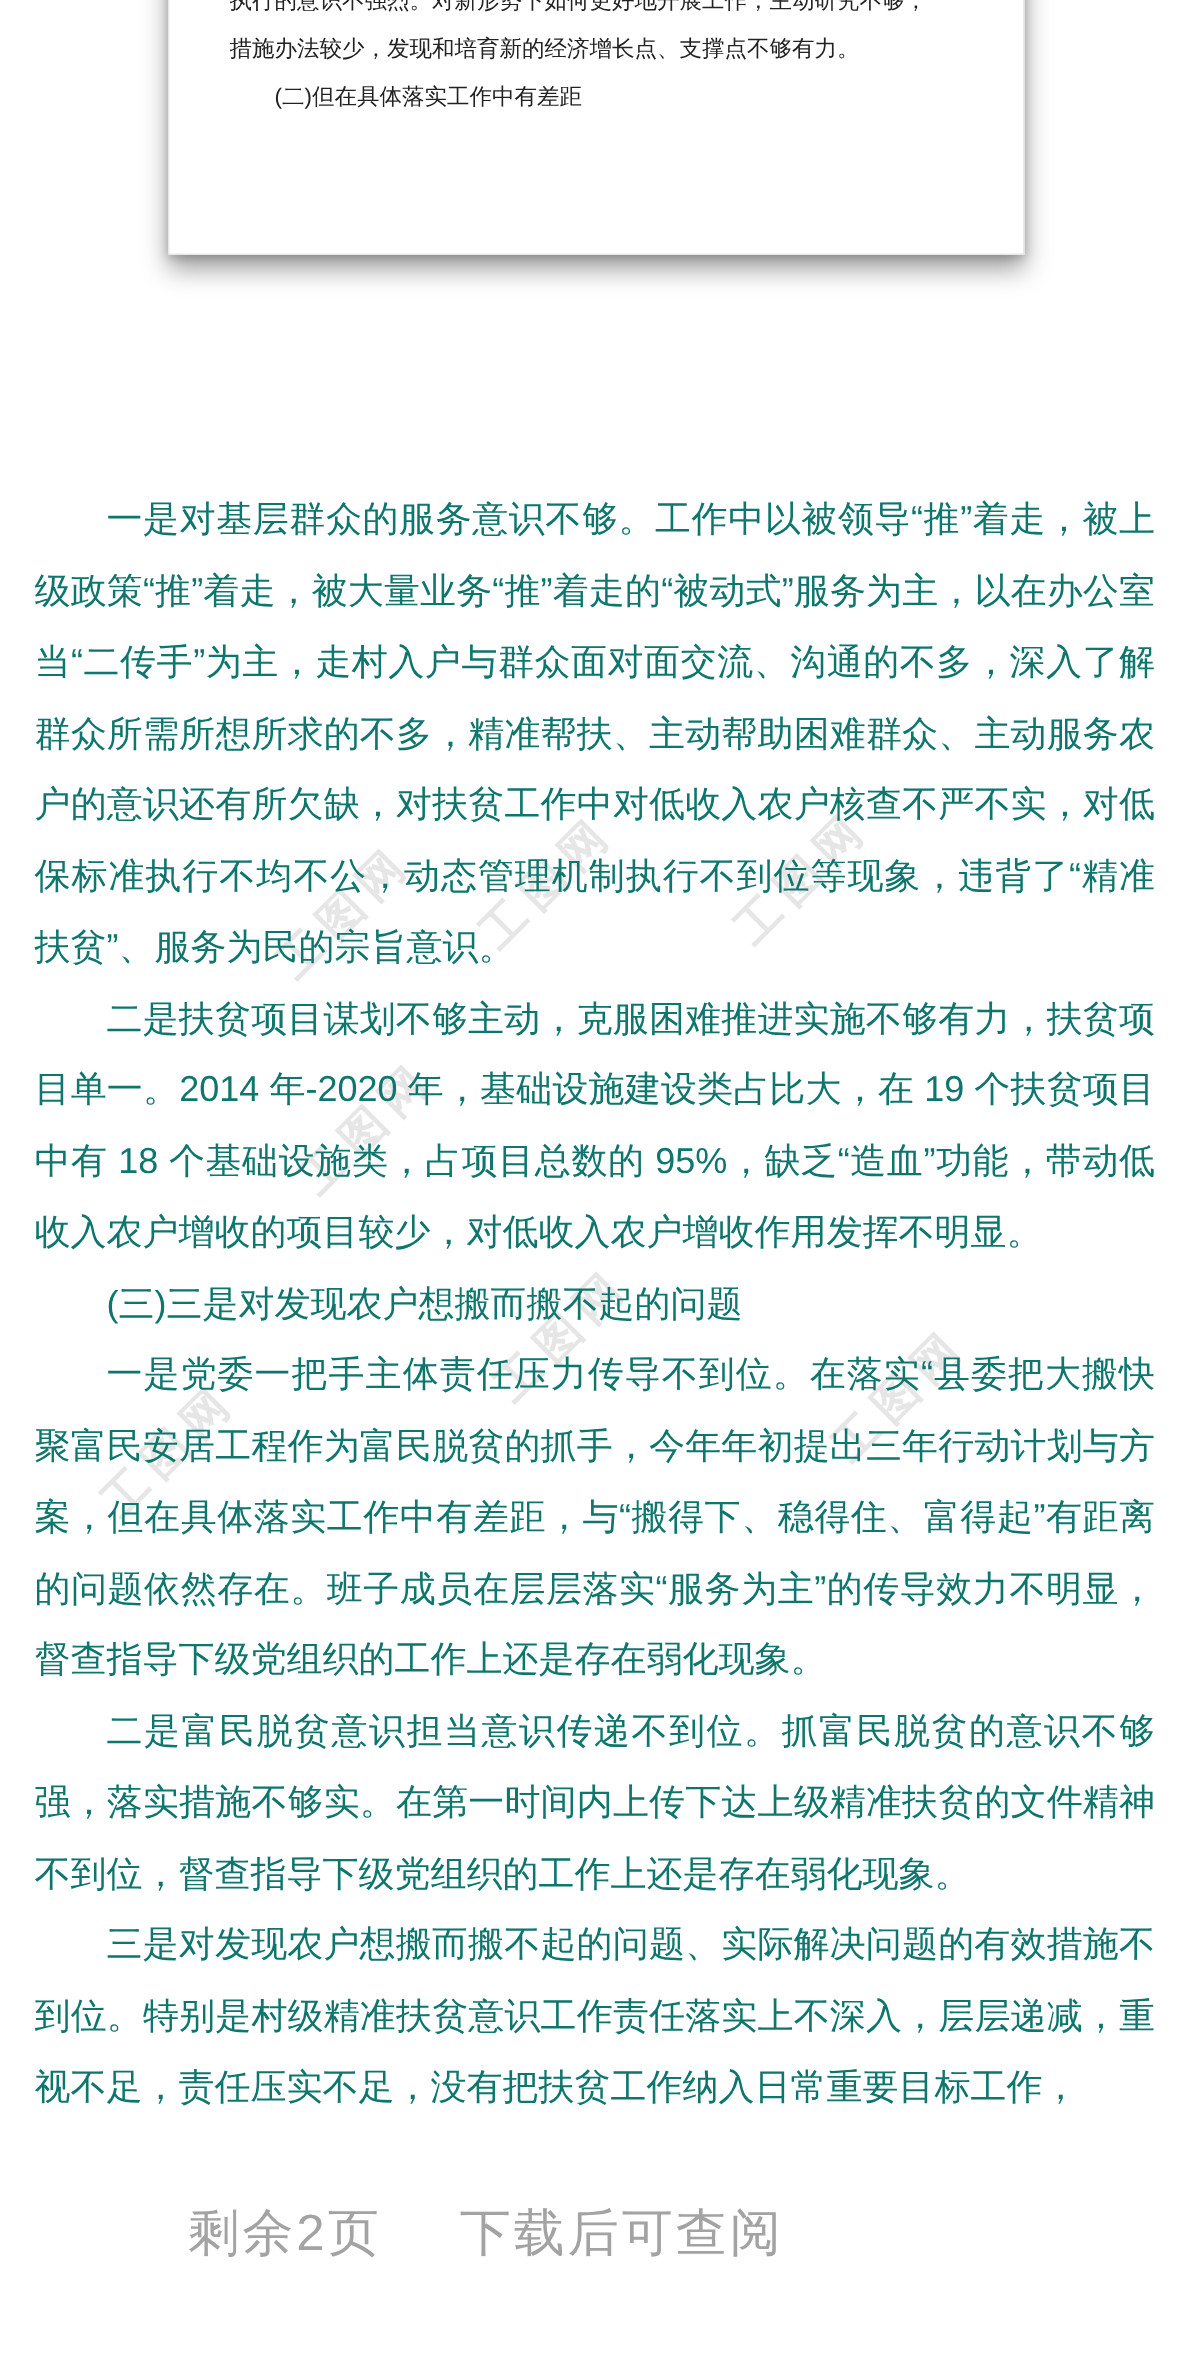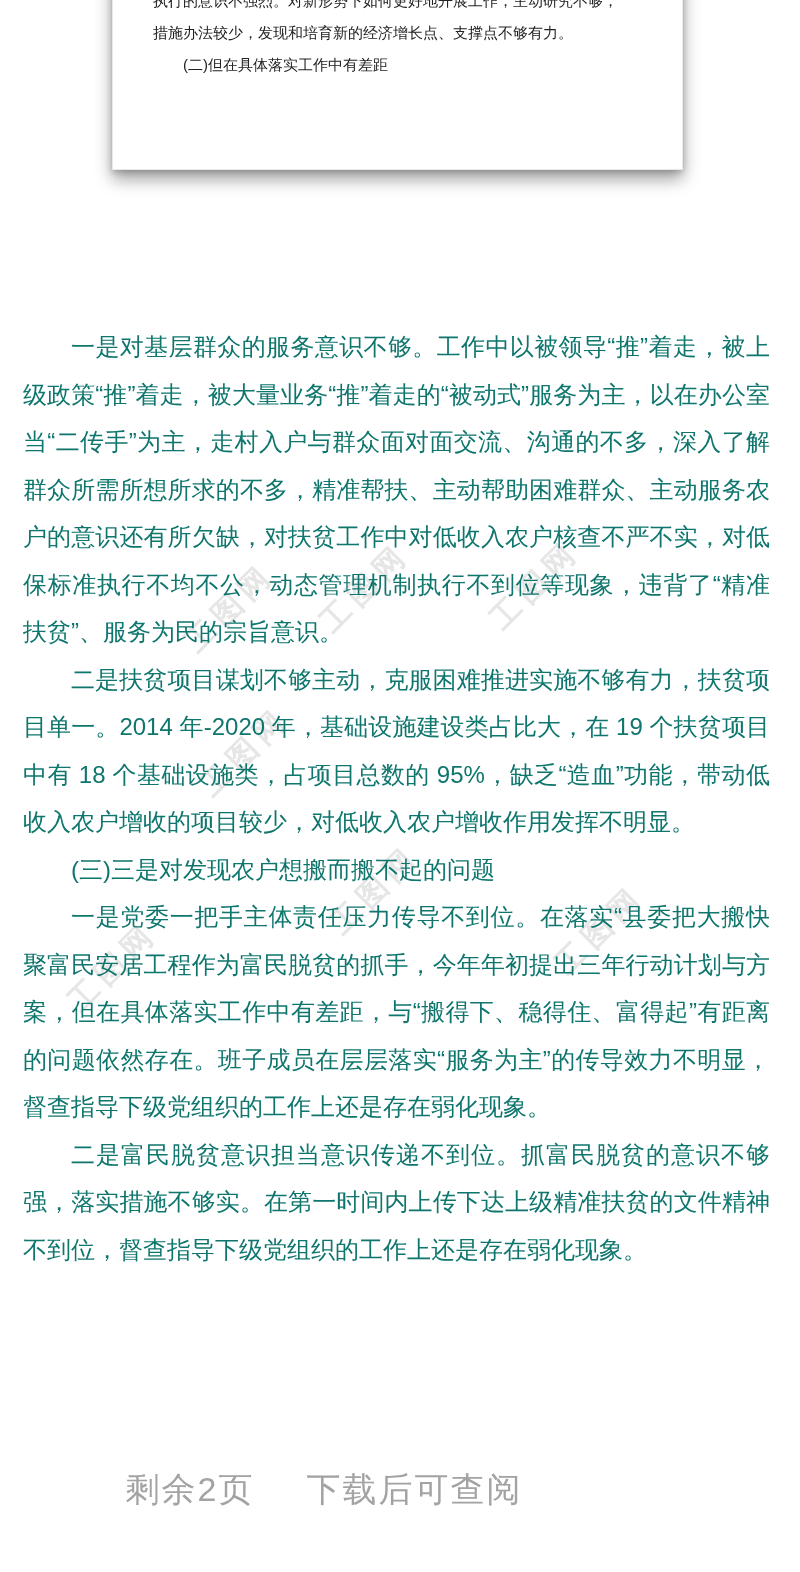--- a/index.html
+++ b/index.html
@@ -110,19 +110,20 @@
         <div class="card-line indent">(二)但在具体落实工作中有差距</div>
       </div>
   </div>
 
   <div class="doc-body" id="doc-body" style="color: #0f766e;">
       <p class="para">一是对基层群众的服务意识不够。工作中以被领导“推”着走，被上级政策“推”着走，被大量业务“推”着走的“被动式”服务为主，以在办公室当“二传手”为主，走村入户与群众面对面交流、沟通的不多，深入了解群众所需所想所求的不多，精准帮扶、主动帮助困难群众、主动服务农户的意识还有所欠缺，对扶贫工作中对低收入农户核查不严不实，对低保标准执行不均不公，动态管理机制执行不到位等现象，违背了“精准扶贫”、服务为民的宗旨意识。</p>
       <p class="para">二是扶贫项目谋划不够主动，克服困难推进实施不够有力，扶贫项目单一。2014 年-2020 年，基础设施建设类占比大，在 19 个扶贫项目中有 18 个基础设施类，占项目总数的 95%，缺乏“造血”功能，带动低收入农户增收的项目较少，对低收入农户增收作用发挥不明显。</p>
       <p class="para heading">(三)三是对发现农户想搬而搬不起的问题</p>
       <p class="para">一是党委一把手主体责任压力传导不到位。在落实“县委把大搬快聚富民安居工程作为富民脱贫的抓手，今年年初提出三年行动计划与方案，但在具体落实工作中有差距，与“搬得下、稳得住、富得起”有距离的问题依然存在。班子成员在层层落实“服务为主”的传导效力不明显，督查指导下级党组织的工作上还是存在弱化现象。</p>
       <p class="para">二是富民脱贫意识担当意识传递不到位。抓富民脱贫的意识不够强，落实措施不够实。在第一时间内上传下达上级精准扶贫的文件精神不到位，督查指导下级党组织的工作上还是存在弱化现象。</p>
+      <p class="para">三是对发现农户想搬而搬不起的问题、实际解决问题的有效措施不到位。特别是村级精准扶贫意识工作责任落实上不深入，层层递减，重视不足，责任压实不足，没有把扶贫工作纳入日常重要目标工作，</p>
     </div>
 
   <div class="footer-notice" style="color: rgb(163, 163, 163);">
     <span class="left">剩余2页</span><span class="hint">下载后可查阅</span>
   </div>
 
 </div>
 
 </body></html>

